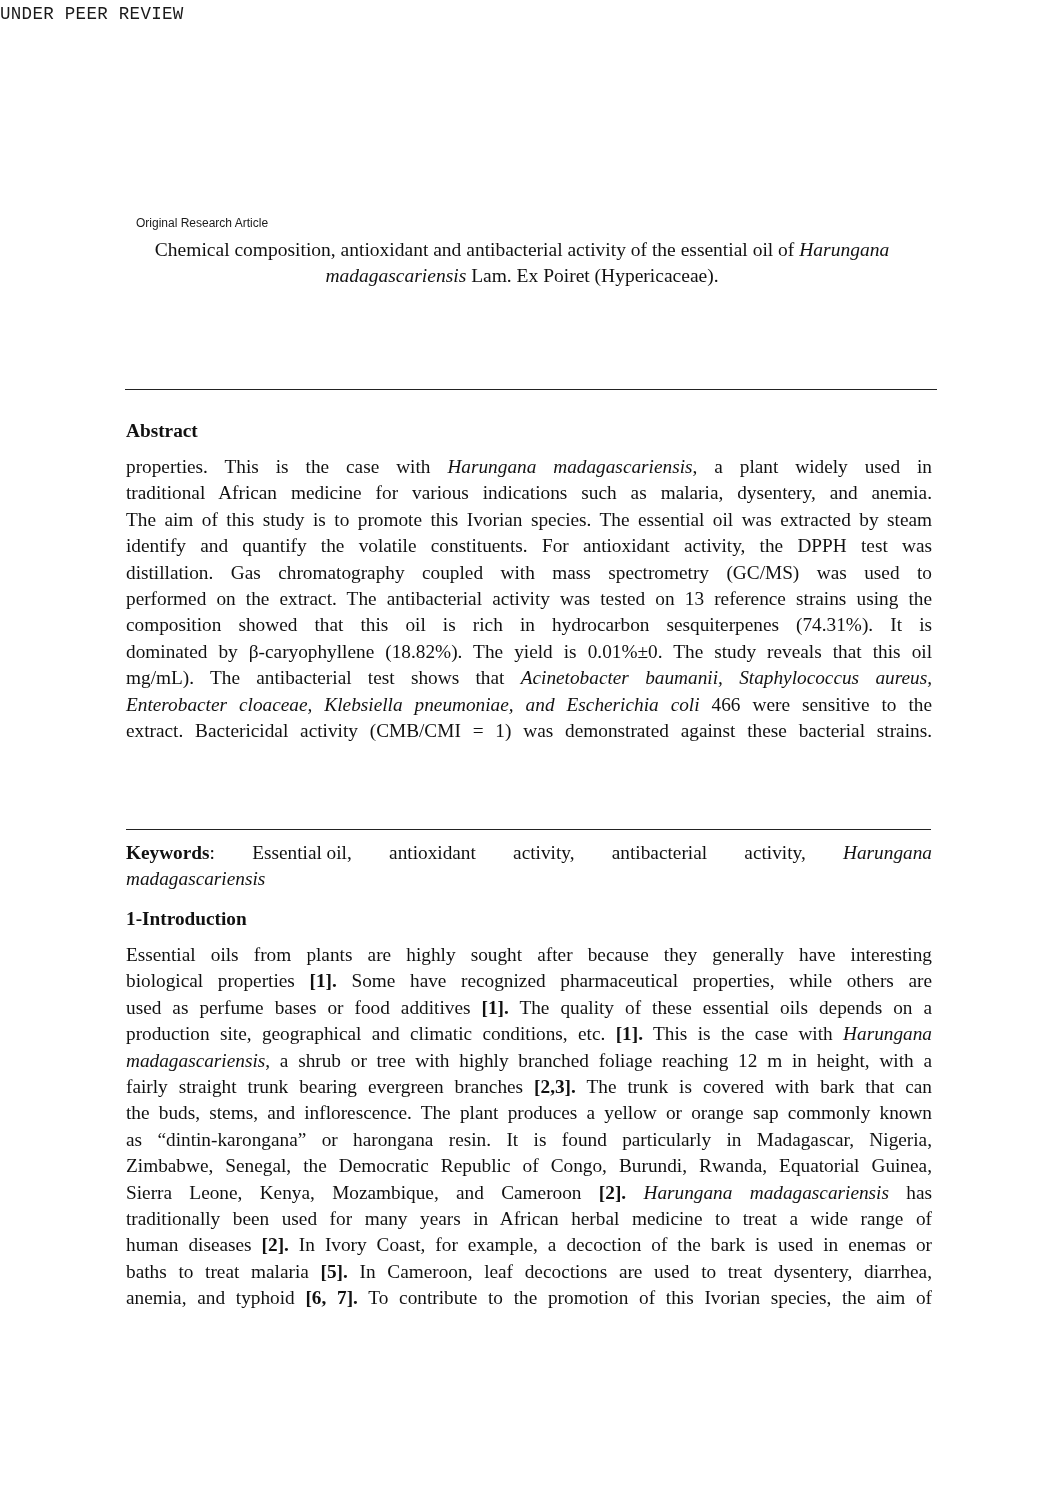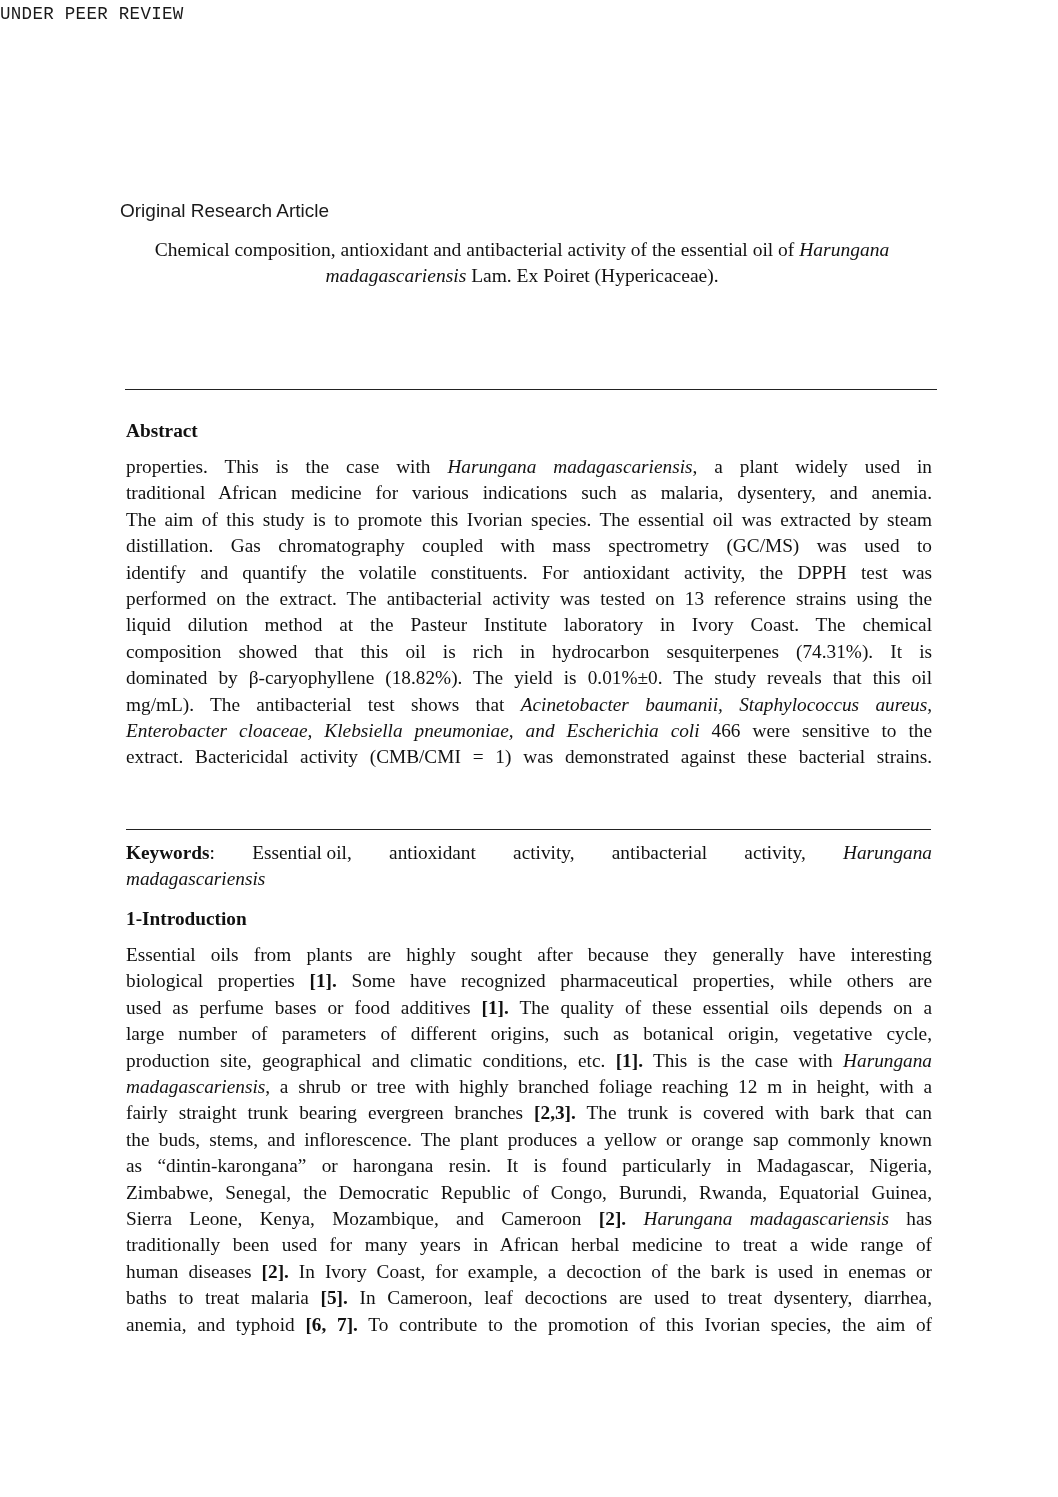--- a/index.html
+++ b/index.html
@@ -22,23 +22,23 @@
       font-size: 17.5px;
       letter-spacing: 0.3px;
       color: #1a1a1a;
       margin: 0;
     }
     .article-type {
       position: absolute;
       left: 120px;
       top: 200px;
       font-family: "Liberation Sans", "DejaVu Sans", sans-serif;
-      font-size: 19px;
+      font-size: 12px;
       color: #1a1a1a;
-      margin: 0;
+      margin: 16px;
     }
     .title {
       position: absolute;
       left: 112px;
       width: 820px;
       top: 237px;
       text-align: center;
       font-family: "Liberation Serif", "DejaVu Serif", serif;
       font-size: 19.5px;
       line-height: 26px;
@@ -105,24 +105,23 @@
 </h1>
 
 <div class="rule rule-top"></div>
 
 <h2 class="heading abstract-heading serif">Abstract</h2>
 
 <div class="para abstract-text serif">
     <span class="line"><span>properties. This is the case with </span><i>Harungana madagascariensis</i><span>, a plant widely used in</span></span>
     <span class="line"><span>traditional African medicine for various indications such as malaria, dysentery, and anemia.</span></span>
     <span class="line"><span>The aim of this study is to promote this Ivorian species. The essential oil was extracted by steam</span></span>
+    <span class="line"><span>identify and quantify the volatile constituents. For antioxidant activity, the DPPH test was</span></span>
     <span class="line"><span>distillation. Gas chromatography coupled with mass spectrometry (GC/MS) was used to</span></span>
-    <span class="line"><span>identify and quantify the volatile constituents. For antioxidant activity, the DPPH test was</span></span>
     <span class="line"><span>performed on the extract. The antibacterial activity was tested on 13 reference strains using the</span></span>
-    <span class="line"><span>liquid dilution method at the Pasteur Institute laboratory in Ivory Coast. The chemical</span></span>
     <span class="line"><span>composition showed that this oil is rich in hydrocarbon sesquiterpenes (74.31%). It is</span></span>
     <span class="line"><span>dominated by β-caryophyllene (18.82%). The yield is 0.01%±0. The study reveals that this oil</span></span>
     <span class="line"><span>mg/mL). The antibacterial test shows that </span><i>Acinetobacter baumanii, Staphylococcus aureus,</i></span>
     <span class="line"><i>Enterobacter cloaceae, Klebsiella pneumoniae, and Escherichia coli</i><span> 466 were sensitive to the</span></span>
     <span class="line"><span>extract. Bactericidal activity (CMB/CMI = 1) was demonstrated against these bacterial strains.</span></span>
   </div>
 
 <div class="rule rule-mid"></div>
 
 <div class="para keywords serif">
@@ -139,21 +138,20 @@
     <i>madagascariensis</i>
   </div>
 </div>
 
 <h2 class="heading intro-heading serif">1-Introduction</h2>
 
 <div class="para intro-text serif">
     <span class="line"><span>Essential oils from plants are highly sought after because they generally have interesting</span></span>
     <span class="line"><span>biological properties </span><b>[1].</b><span> Some have recognized pharmaceutical properties, while others are</span></span>
     <span class="line"><span>used as perfume bases or food additives </span><b>[1].</b><span> The quality of these essential oils depends on a</span></span>
-    <span class="line"><span>large number of parameters of different origins, such as botanical origin, vegetative cycle,</span></span>
     <span class="line"><span>production site, geographical and climatic conditions, etc. </span><b>[1].</b><span> This is the case with </span><i>Harungana</i></span>
     <span class="line"><i>madagascariensis</i><span>, a shrub or tree with highly branched foliage reaching 12 m in height, with a</span></span>
     <span class="line"><span>fairly straight trunk bearing evergreen branches </span><b>[2,3].</b><span> The trunk is covered with bark that can</span></span>
     <span class="line"><span>the buds, stems, and inflorescence. The plant produces a yellow or orange sap commonly known</span></span>
     <span class="line"><span>as “dintin-karongana” or harongana resin. It is found particularly in Madagascar, Nigeria,</span></span>
     <span class="line"><span>Zimbabwe, Senegal, the Democratic Republic of Congo, Burundi, Rwanda, Equatorial Guinea,</span></span>
     <span class="line"><span>Sierra Leone, Kenya, Mozambique, and Cameroon </span><b>[2].</b><span> </span><i>Harungana madagascariensis</i><span> has</span></span>
     <span class="line"><span>traditionally been used for many years in African herbal medicine to treat a wide range of</span></span>
     <span class="line"><span>human diseases </span><b>[2].</b><span> In Ivory Coast, for example, a decoction of the bark is used in enemas or</span></span>
     <span class="line"><span>baths to treat malaria </span><b>[5].</b><span> In Cameroon, leaf decoctions are used to treat dysentery, diarrhea,</span></span>

